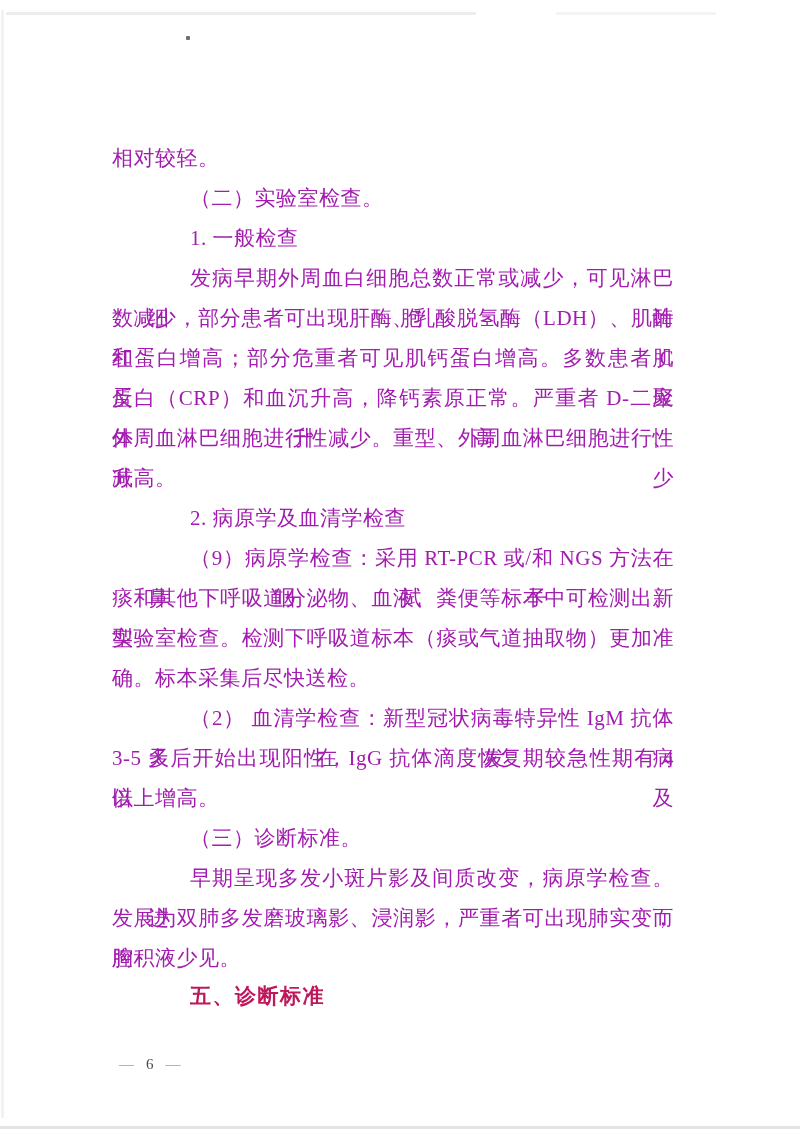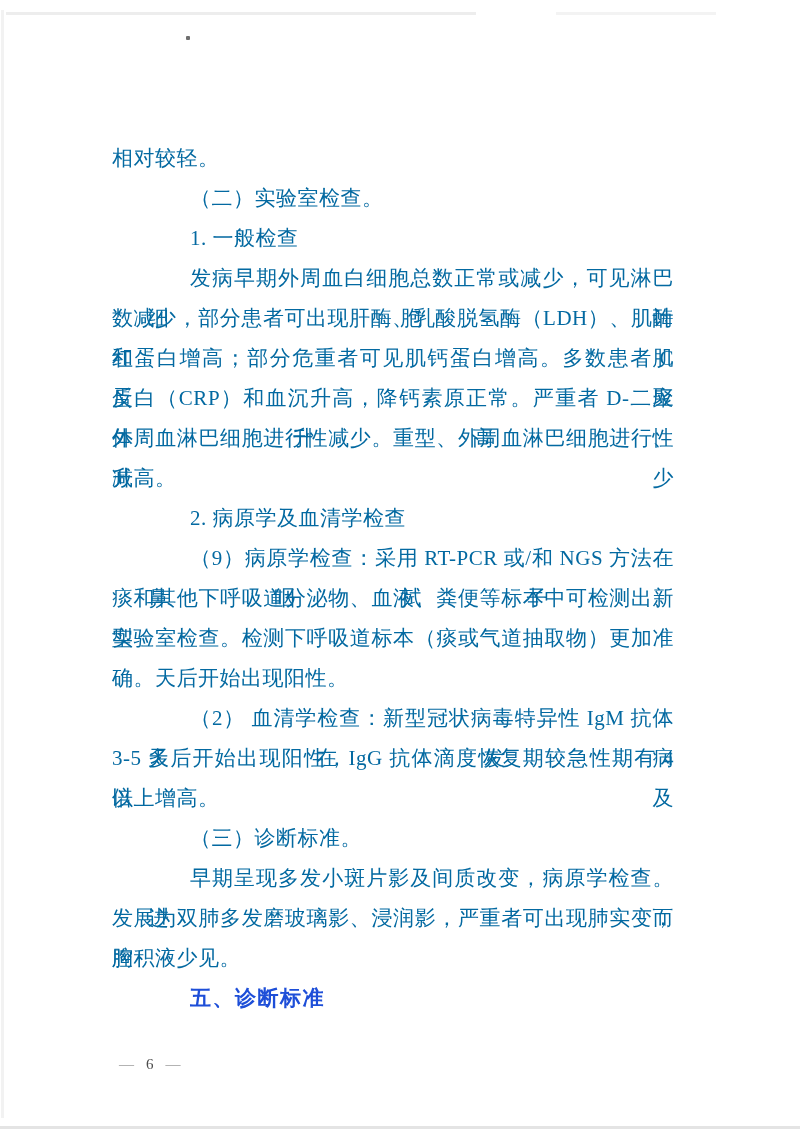--- a/index.html
+++ b/index.html
@@ -39,35 +39,35 @@
   .text-block {
     position: absolute;
     left: 112px;
     top: 138px;
     width: 562px;
   }
   .line {
     height: 40px;
     line-height: 40px;
     font-size: 21px;
-    color: #0369a1;
+    color: #a21caf;
     white-space: nowrap;
     letter-spacing: 0.5px;
   }
   .line.full {
     white-space: normal;
     text-align: justify;
     text-align-last: justify;
   }
   .line.indent { text-indent: 42px; margin-left: 36px; }
   .line.bold {
-    font-family: Liberation Sans, sans-serif;
+    font-family: Liberation Mono, monospace;
     font-weight: 700;
     letter-spacing: 1.5px;
-    color: #1d4ed8;
+    color: #be185d;
   }
   .page-number {
     position: absolute;
     left: 119px;
     top: 1056px;
     font-size: 15px;
     letter-spacing: 1px;
     color: #555555;
     display: flex;
     align-items: center;
@@ -94,21 +94,21 @@
     <div class="line full indent">发病早期外周血白细胞总数正常或减少，可见淋巴细胞计</div>
     <div class="line full">数减少，部分患者可出现肝酶、乳酸脱氢酶（LDH）、肌酶和肌</div>
     <div class="line full">红蛋白增高；部分危重者可见肌钙蛋白增高。多数患者 C 反应</div>
     <div class="line full">蛋白（CRP）和血沉升高，降钙素原正常。严重者 D-二聚体升高、</div>
     <div class="line full">外周血淋巴细胞进行性减少。重型、外周血淋巴细胞进行性减少</div>
     <div class="line end">升高。</div>
     <div class="line end indent">2. 病原学及血清学检查</div>
     <div class="line full indent">（9）病原学检查：采用 RT-PCR 或/和 NGS 方法在鼻咽拭子、</div>
     <div class="line full">痰和其他下呼吸道分泌物、血液、粪便等标本中可检测出新型</div>
     <div class="line full">实验室检查。检测下呼吸道标本（痰或气道抽取物）更加准</div>
-    <div class="line end">确。天后开始出现阳性。</div>
+    <div class="line end">确。标本采集后尽快送检。</div>
     <div class="line full indent">（2） 血清学检查：新型冠状病毒特异性 IgM 抗体多在发病</div>
     <div class="line full">3-5 天后开始出现阳性，IgG 抗体滴度恢复期较急性期有 4 倍及</div>
     <div class="line end">以上增高。</div>
     <div class="line end indent">（三）诊断标准。</div>
     <div class="line full indent">早期呈现多发小斑片影及间质改变，病原学检查。进而</div>
     <div class="line full">发展为双肺多发磨玻璃影、浸润影，严重者可出现肺实变，胸</div>
     <div class="line end">腔积液少见。</div>
     <div class="line end indent bold">五、诊断标准</div>
   </div>
 

